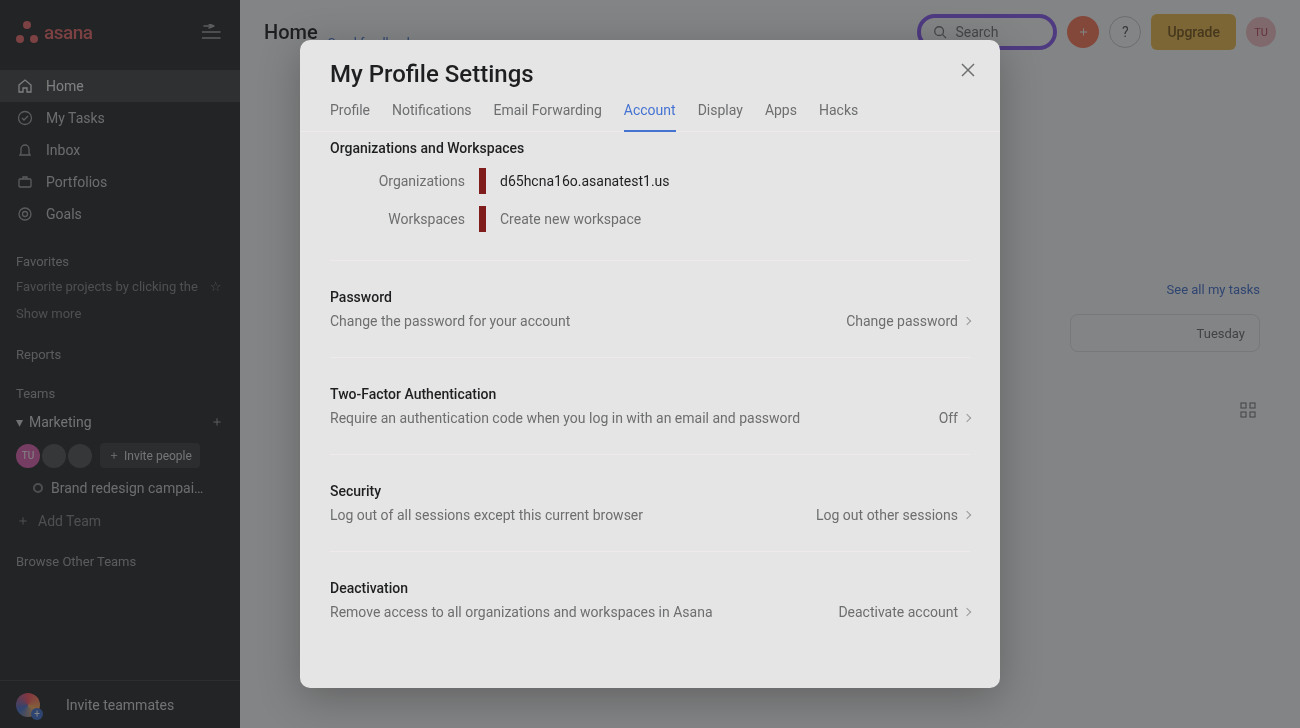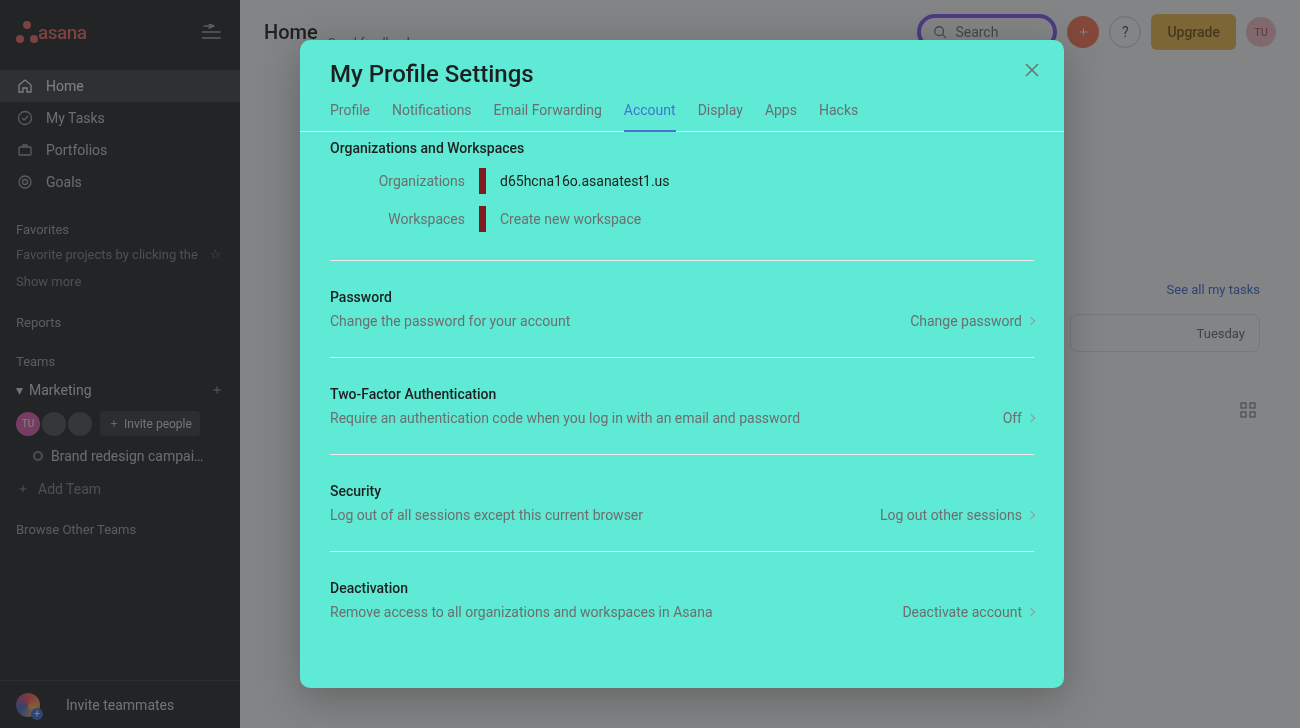--- a/index.html
+++ b/index.html
@@ -1,21 +1,21 @@
 <!DOCTYPE html>
 <html><head>
 <meta charset="utf-8">
 <style>
   html, body { margin:0; padding:0; width:1300px; height:728px; font-family:-apple-system,"Segoe UI",Roboto,Helvetica,Arial,sans-serif; font-size:14px; color:#1e1f21; background:#fff; overflow:hidden;}
   * { box-sizing:border-box; }
 
   
   .sidebar { position:absolute; left:0; top:0; bottom:0; width:240px; background:#2a2b2d; color:#cbcbcb; }
   .logo-row { display:flex; align-items:center; justify-content:space-between; height:64px; padding:0 16px;}
-  .logo { display:flex; align-items:center; color:#f06a6a; font-weight:500; font-size:19px; letter-spacing:-0.5px;}
+  .logo { display:flex; align-items:center; gap:6px; color:#f06a6a; font-weight:500; font-size:19px; letter-spacing:-0.5px;}
   .logo-dots { position:relative; width:22px; height:22px;}
   .logo-dots span{ position:absolute; width:8px; height:8px; border-radius:50%; background:#f06a6a; }
   .logo-dots span:nth-child(1){ top:0; left:7px;}
   .logo-dots span:nth-child(2){ bottom:0; left:0;}
   .logo-dots span:nth-child(3){ bottom:0; right:0;}
   .collapse-btn { color:#a6a6a6; display:flex; width:24px; height:24px; align-items:center; justify-content:center; cursor:pointer;}
   .nav-list { padding:6px 0;}
   .nav-item { display:flex; align-items:center; gap:12px; height:32px; padding:0 16px; color:#cbcbcb; cursor:pointer;}
   .nav-item.active { background:#454547; color:#f5f4f3; border-radius:0;}
   .nav-icon { width:18px; height:18px; display:flex; align-items:center; justify-content:center; color:#a6a6a6; flex-shrink:0;}
@@ -50,21 +50,21 @@
   .circle-btn.help{ border:1px solid #ccc; color:#555;}
   .upgrade-btn{ height:36px; padding:0 16px; border-radius:6px; background:#f1bd4f; color:#79571a; font-weight:500; display:flex; align-items:center; cursor:pointer;}
   .user-av{ width:30px; height:30px; border-radius:50%; background:#f6c3c9; color:#b94a5e; font-size:11px; display:flex; align-items:center; justify-content:center; cursor:pointer;}
   .bg-text{ font-size:24px; color:#1e1f21; text-align:center; padding-top:80px;}
   .see-all{ position:absolute; right:40px; top:282px; color:#4573d2; font-size:13px; cursor:pointer;}
   .task-card{ position:absolute; right:40px; top:314px; width:190px; height:38px; border:1px solid #e4e4e4; border-radius:8px; display:flex; align-items:center; justify-content:flex-end; padding:0 14px; color:#6d6e6f; font-size:13px;}
   .grid-icon{ position:absolute; right:44px; top:402px; color:#6d6e6f; cursor:pointer;}
 
   
   .scrim{ position:absolute; inset:0; background:rgba(30,31,33,0.55);}
-  .modal{ position:absolute; left:300px; top:40px; width:764px; height:648px; background:#5eead4; border-radius:10px; box-shadow:0 10px 40px rgba(0,0,0,.25); display:flex; flex-direction:column; overflow:hidden;}
+  .modal{ position:absolute; left:300px; top:40px; width:700px; height:648px; background:#e5e5e5; border-radius:10px; box-shadow:0 10px 40px rgba(0,0,0,.25); display:flex; flex-direction:column; overflow:hidden;}
   .modal-head{ padding:20px 30px 0; position:relative;}
   .modal-title{ font-size:24px; font-weight:500;}
   .close-btn{ position:absolute; right:20px; top:18px; width:24px; height:24px; color:#6d6e6f; cursor:pointer; display:flex; align-items:center; justify-content:center;}
   .tabs{ display:flex; gap:22px; padding:14px 30px 0; border-bottom:1px solid #edeae9;}
   .tab{ padding-bottom:12px; color:#6d6e6f; cursor:pointer; font-size:14px;}
   .tab.active{ color:#4573d2; border-bottom:2px solid #4573d2; margin-bottom:-1px;}
   .modal-body{ padding:8px 30px 20px; overflow:auto; flex:1;}
   .sect-title{ font-size:14px; font-weight:500; color:#1e1f21; margin-top:0;}
   .kv-row{ display:flex; align-items:center; margin-top:12px;}
   .kv-label{ width:156px; text-align:right; padding-right:14px; color:#6d6e6f; border-right:7px solid #7f1d1d; height:26px; display:flex; align-items:center; justify-content:flex-end;}
@@ -115,20 +115,28 @@
           <svg width="16" height="16" viewBox="0 0 16 16">
             <circle cx="8" cy="8" r="6.5" fill="none" stroke="currentColor" stroke-width="1.3"></circle>
             <path d="M5 8 L7 10 L11 6" fill="none" stroke="currentColor" stroke-width="1.3"></path>
           </svg>
         </span>
       <span>My Tasks</span>
     </div>
     <div class="nav-item">
       <span class="nav-icon">
           <svg width="16" height="16" viewBox="0 0 16 16">
+            <path d="M4 11 V7 a4 4 0 0 1 8 0 V11 L13 13 H3 Z" fill="none" stroke="currentColor" stroke-width="1.3"></path>
+          </svg>
+        </span>
+      <span>Inbox</span>
+    </div>
+    <div class="nav-item">
+      <span class="nav-icon">
+          <svg width="16" height="16" viewBox="0 0 16 16">
             <rect x="2" y="5" width="12" height="8" rx="1" fill="none" stroke="currentColor" stroke-width="1.3"></rect>
             <path d="M6 5 V3 H10 V5" fill="none" stroke="currentColor" stroke-width="1.3"></path>
           </svg>
         </span>
       <span>Portfolios</span>
     </div>
     <div class="nav-item">
       <span class="nav-icon">
           <svg width="16" height="16" viewBox="0 0 16 16">
             <circle cx="8" cy="8" r="6" fill="none" stroke="currentColor" stroke-width="1.3"></circle>

